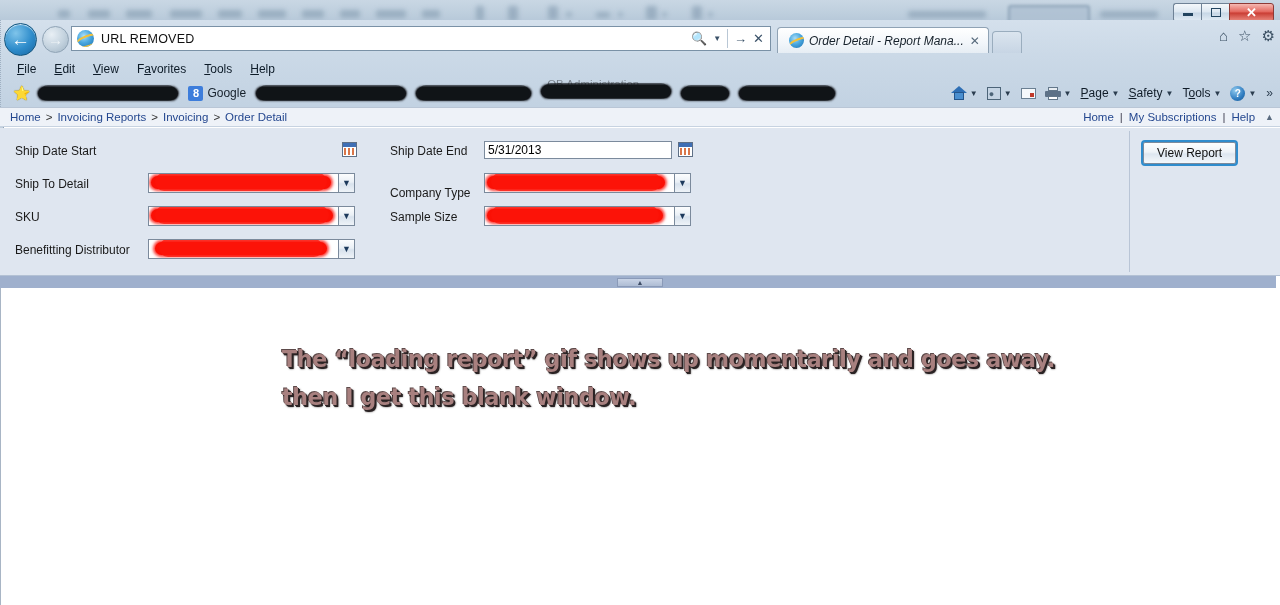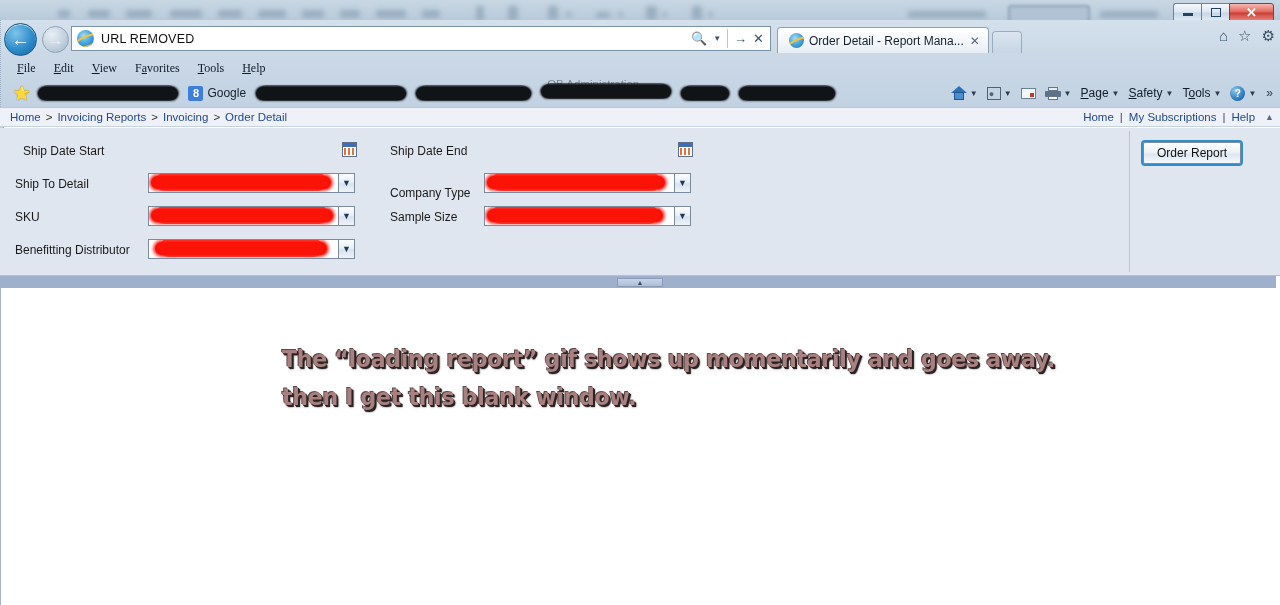--- a/index.html
+++ b/index.html
@@ -114,39 +114,39 @@
 
   .tab-strip { position: absolute; left: 776px; top: 5px; height: 28px; display: flex; align-items: flex-end; }
   .ie-tab {
     height: 26px; padding: 0 7px 0 6px;
     background: linear-gradient(to bottom,#ffffff 0%,#f2f6fa 60%,#e6edf4 100%);
     border: 1px solid #8fa2b4; border-bottom: none;
     border-radius: 4px 4px 0 0;
     display: flex; align-items: center; gap: 5px;
     box-sizing: border-box;
   }
-  .ie-tab .lbl { font-size: 12px; color: #16212b; white-space: nowrap; }
+  .ie-tab .lbl { font-size: 12px; color: #16212b; white-space: nowrap; font-style: italic; }
   .tab-x { font-size: 12px; color: #56697b; padding: 0 1px; }
   .new-tab {
     width: 28px; height: 21px; margin-left: 3px;
     background: linear-gradient(to bottom,#dbe5ef 0%,#c7d5e4 100%);
     border: 1px solid #9aadbe; border-bottom: none; border-radius: 4px 4px 0 0;
   }
   .chrome-right {
     position: absolute; right: 6px; top: 8px;
     display: flex; align-items: center; gap: 10px; color: #3b5063;
   }
   .chrome-right span { font-size: 15px; line-height: 1; }
 
   
   .menu-row {
     position: absolute; left: 0; top: 38px; width: 1280px; height: 21px;
     display: flex; align-items: center; padding-left: 16px; box-sizing: border-box;
   }
-  .menu-item { font-size: 12px; color: #0d1b28; margin-right: 18px; white-space: nowrap; font-family: Liberation Serif, serif; }
+  .menu-item { font-size: 12px; color: #0d1b28; margin-right: 18px; white-space: nowrap; }
   .menu-item u { text-decoration: underline; }
 
   
   .fav-row {
     position: absolute; left: 0; top: 59px; width: 1280px; height: 28px;
     display: flex; align-items: center; padding-left: 12px; box-sizing: border-box;
   }
   .fav-star { font-size: 14px; color: #e8b30d; margin-right: 8px; text-shadow: 0 0 1px #8a6a00; }
   .redact-black {
     height: 13px; border-radius: 7px;
@@ -520,26 +520,27 @@
       <span class="pipe">|</span>
       <span class="crumb link">My Subscriptions</span>
       <span class="pipe">|</span>
       <span class="crumb link">Help</span>
       <span class="scroll-up-arrow">▲</span>
     </span>
   </div>
 
   <div class="rv-params">
 
-    <span class="p-label" style="left:23px;top:16px;">Ship Date Start</span>
+    <span class="p-label" style="left:15px;top:16px;">Ship Date Start</span>
     <span class="cal-ico" style="left:342px;top:14px;width:15px;height:15px;">
         <span class="dots"></span>
       </span>
 
     <span class="p-label" style="left:390px;top:16px;">Ship Date End</span>
+    <span class="p-input" style="left:484px;top:13px;width:188px;">5/31/2013</span>
     <span class="cal-ico" style="left:678px;top:14px;width:15px;height:15px;">
         <span class="dots"></span>
       </span>
 
     <span class="p-label" style="left:15px;top:49px;">Ship To Detail</span>
     <span class="p-select" style="left:148px;top:45px;width:207px;">
       <span class="field">
         <span class="redact-red" style="width:180px;"></span>
       </span>
       <span class="sel-btn">
@@ -581,21 +582,21 @@
     <span class="p-select" style="left:148px;top:111px;width:207px;">
       <span class="field">
         <span class="redact-red" style="left:6px;width:172px;"></span>
       </span>
       <span class="sel-btn">
           <span class="sel-caret">▼</span>
         </span>
     </span>
 
     <div class="vr-divider" style="left:1129px;top:3px;height:141px;"></div>
-    <div class="view-report-btn" style="left:1143px;top:14px;">Order Report</div>
+    <div class="view-report-btn" style="left:1143px;top:14px;">View Report</div>
   </div>
 
   <div class="panel-bottom-bar">
     <span class="collapse-handle">▲</span>
   </div>
 
   <div class="content-blank"></div>
 
   <div class="annotation">
     <div class="anno-line">The “loading report” gif shows up momentarily and goes away.</div>

